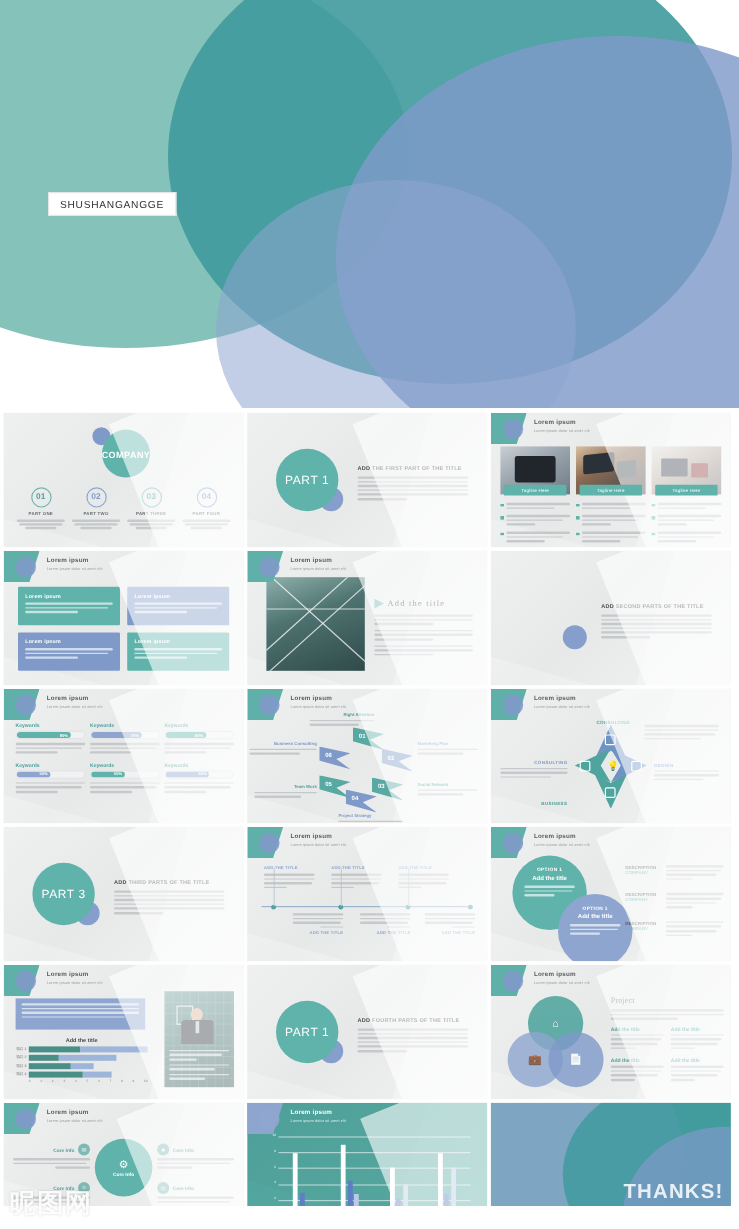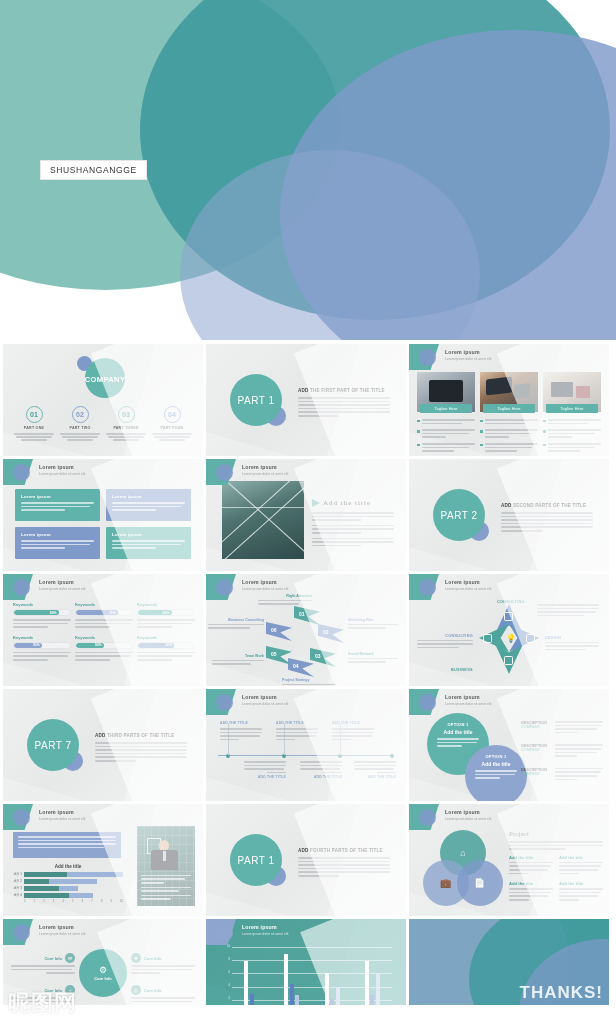--- a/index.html
+++ b/index.html
@@ -614,21 +614,20 @@
             <div class="ln w100"></div>
             <div class="ln w60"></div>
           </div>
       </div>
     </div>
   </div>
 
   <div class="thumb">
     <div class="slide">
       <div class="part-dot"></div>
-      <div class="part-circle">PART 2</div>
       <div class="part-body">
         <div class="part-title">ADD SECOND PARTS OF THE TITLE</div>
         <div class="lines">
             <div class="ln w100"></div>
             <div class="ln w100"></div>
             <div class="ln w100"></div>
             <div class="ln w100"></div>
             <div class="ln w100"></div>
             <div class="ln w45"></div>
           </div>
@@ -832,21 +831,21 @@
         <div class="ln w100"></div>
           <div class="ln w100"></div>
           <div class="ln w75"></div>
       </div>
     </div>
   </div>
 
   <div class="thumb">
     <div class="slide">
       <div class="part-dot"></div>
-      <div class="part-circle">PART 7</div>
+      <div class="part-circle">PART 3</div>
       <div class="part-body">
         <div class="part-title">ADD THIRD PARTS OF THE TITLE</div>
         <div class="lines">
             <div class="ln w100"></div>
             <div class="ln w100"></div>
             <div class="ln w100"></div>
             <div class="ln w100"></div>
             <div class="ln w100"></div>
             <div class="ln w45"></div>
           </div>

